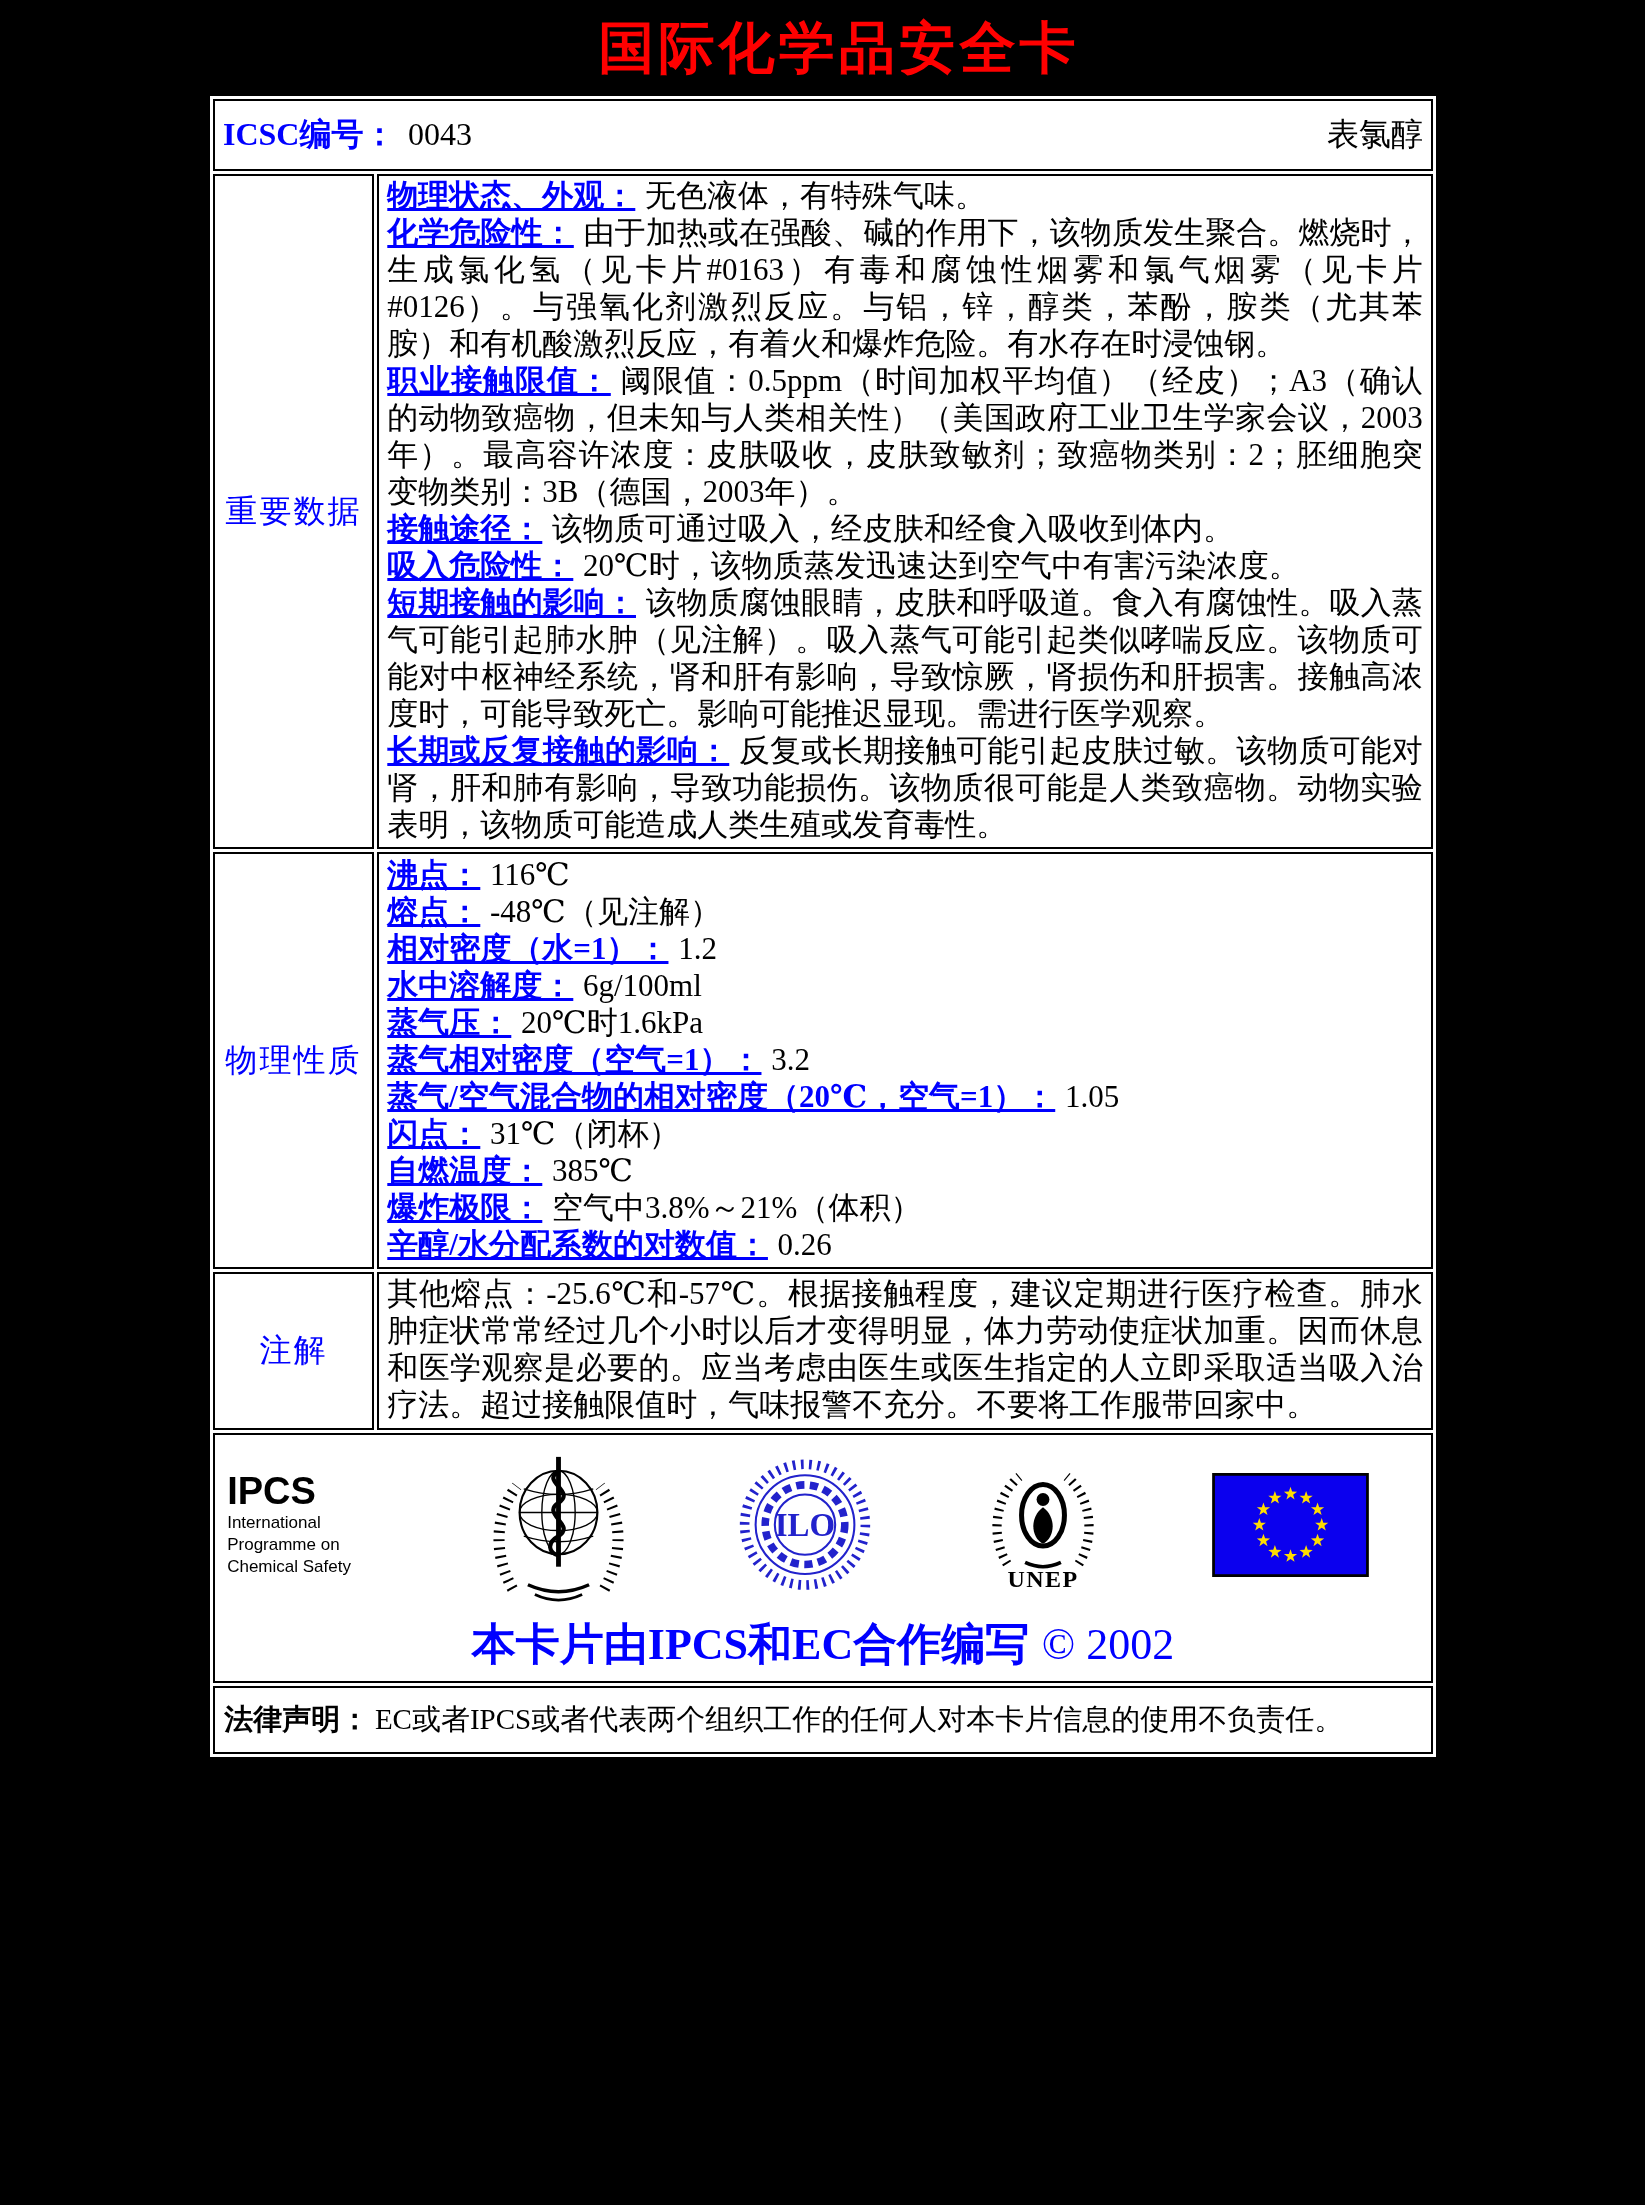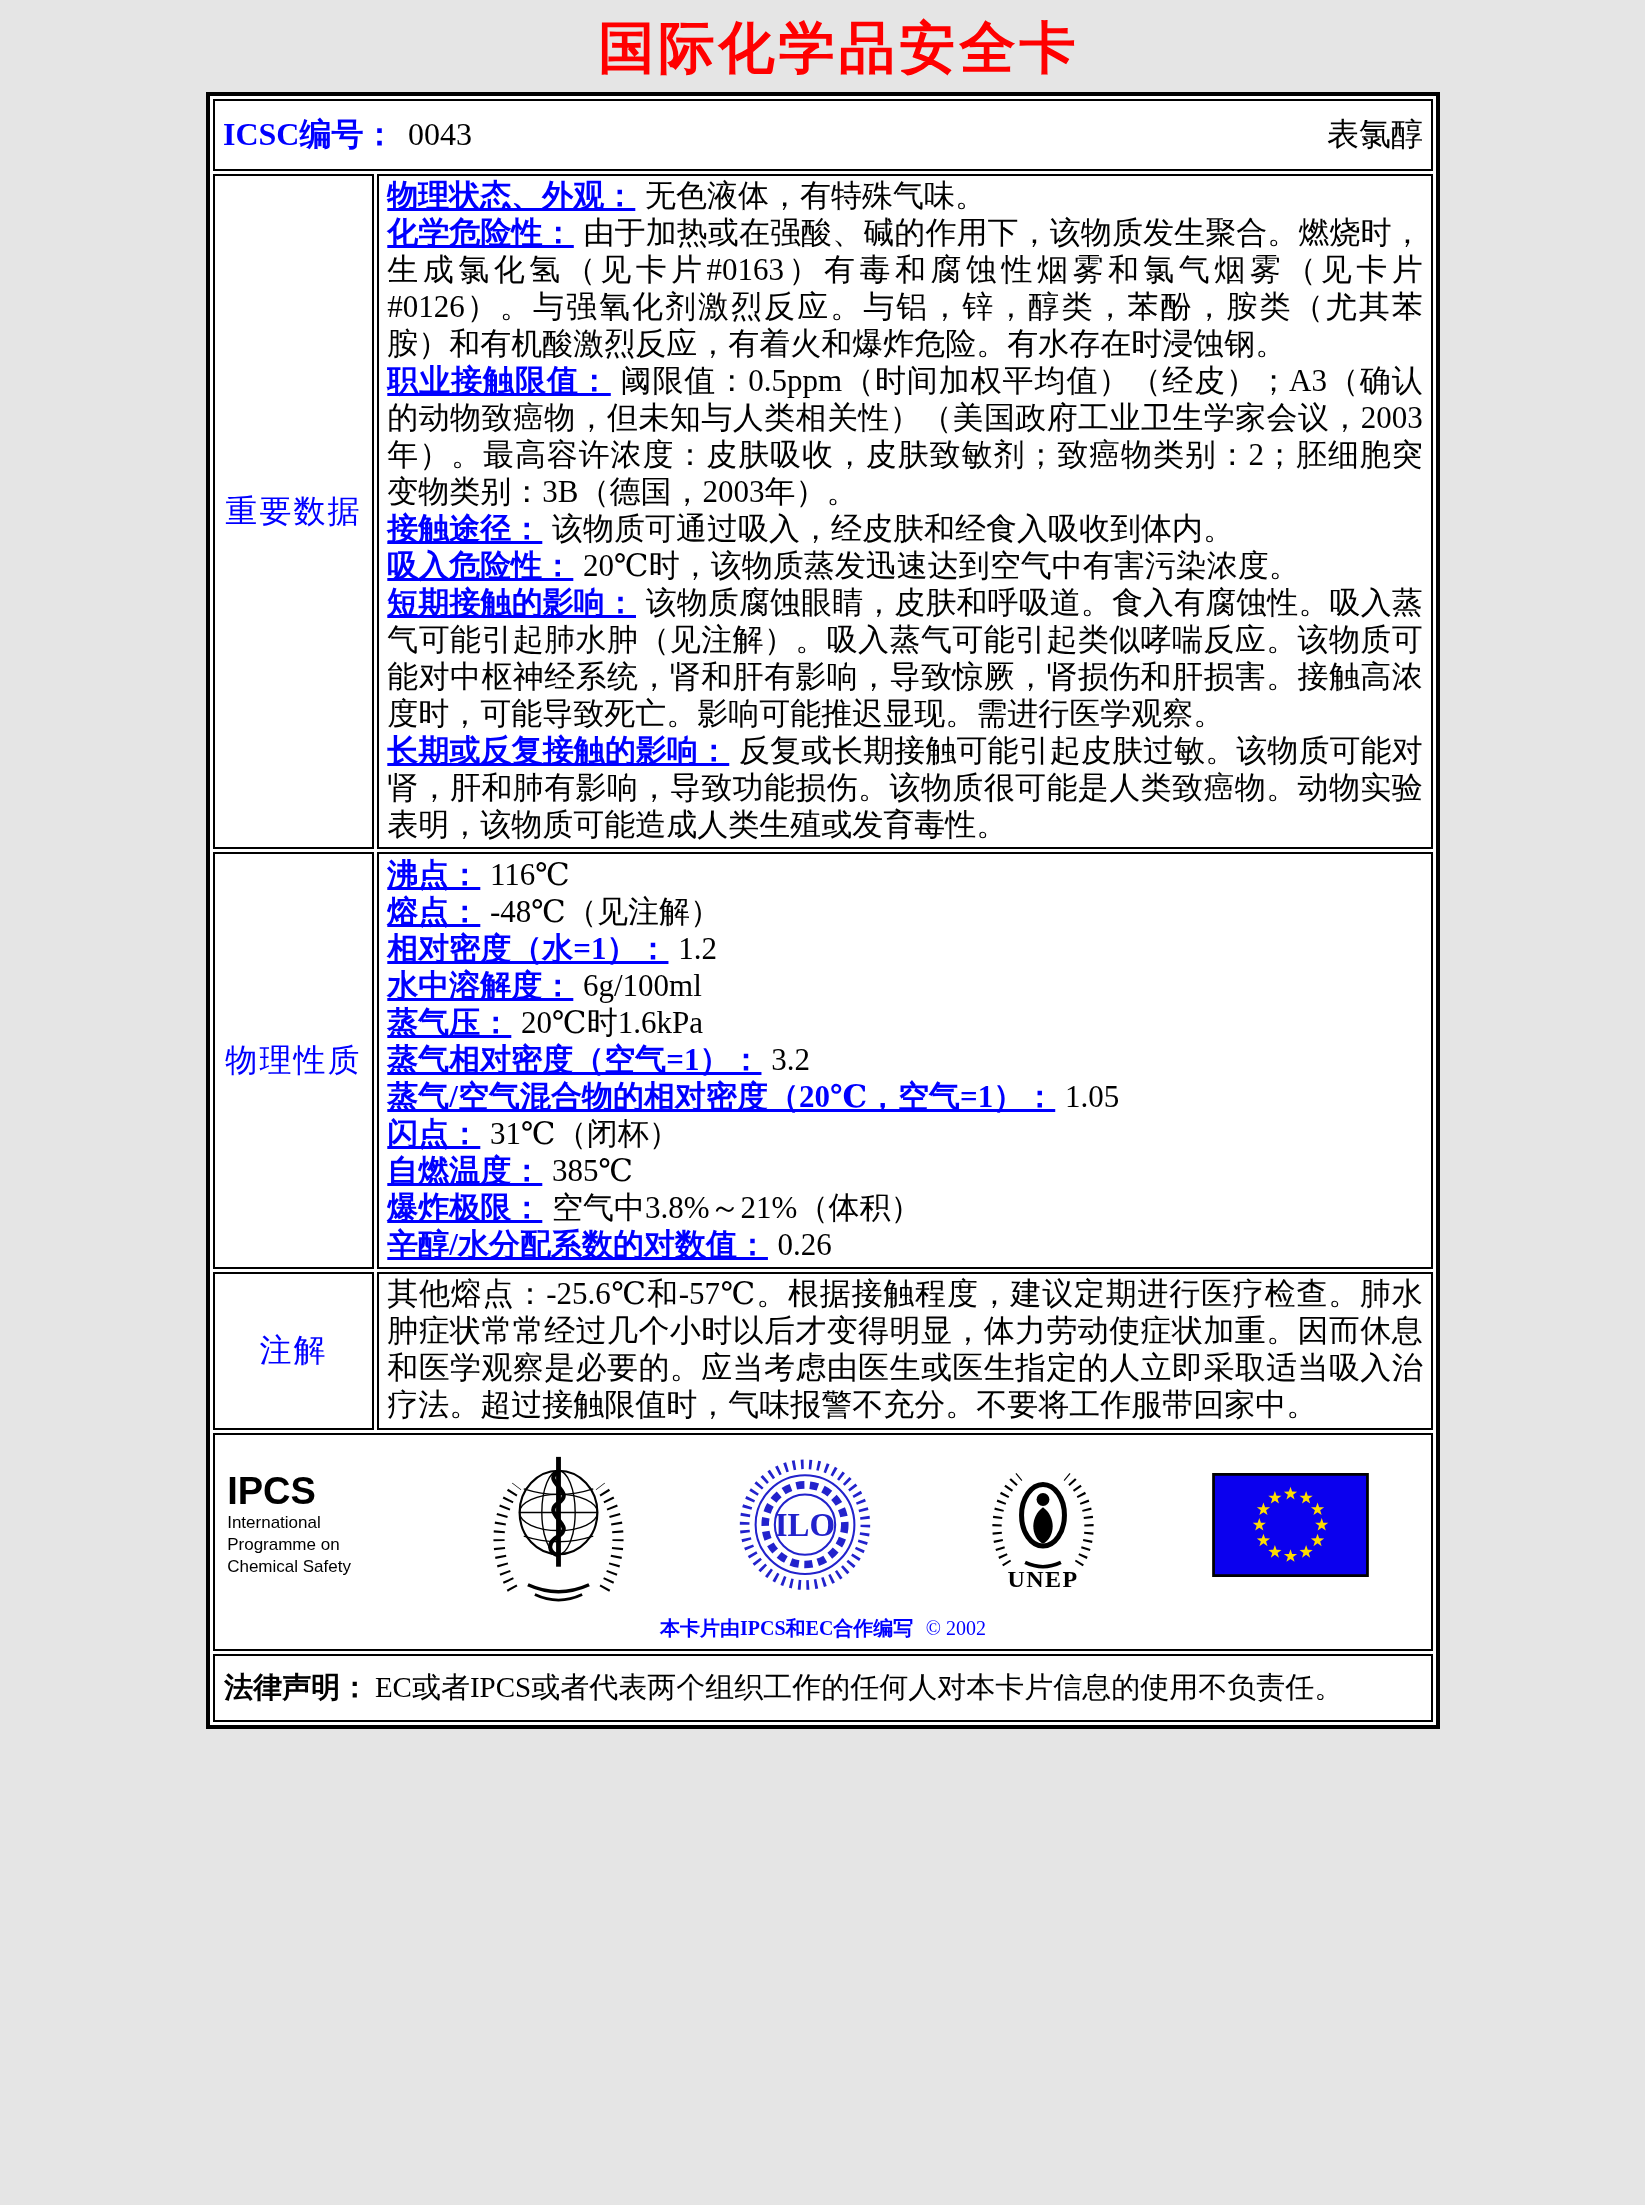--- a/index.html
+++ b/index.html
@@ -1,16 +1,16 @@
 <!DOCTYPE html>
 <html style="font-size:11px"><head>
 <meta charset="utf-8">
 <style>
   html,body{margin:0;padding:0;background:#ffffff;}
-  .page{position:relative;width:1645px;height:2205px;background:#e5e5e5;
+  .page{position:relative;width:1645px;height:2205px;background:#000000;
         font-family:"Liberation Serif","DejaVu Serif",serif;color:#000;overflow:hidden;}
   .page-title{position:absolute;top:11px;left:206px;width:1266px;margin:0;text-align:center;
         font-size:56px;font-weight:bold;color:#FF0000;letter-spacing:4.2px;}
   table.card{position:absolute;left:206px;top:92px;width:1234px;table-layout:fixed;
         border:4.2px solid #000;border-collapse:separate;border-spacing:3.5px;background:#fff;}
   td{border:2.1px solid #000;vertical-align:top;background:#fff;}
   col.label-col{width:161px;}
   .label-cell{text-align:center;vertical-align:middle;color:#0000FF;font-weight:normal;
         font-size:32px;letter-spacing:2.1px;padding:2.8px 1.4px;}
   .header-inner{display:flex;justify-content:space-between;align-items:center;
@@ -25,21 +25,21 @@
   .footer-inner{padding:8.3px 7px 5.6px 7px;}
   .logos-row{display:flex;align-items:center;height:163px;}
   .ipcs-block{flex:0 0 208px;font-family:"Liberation Sans","DejaVu Sans",sans-serif;
         align-self:center;padding-left:4.2px;}
   .ipcs-acronym{font-size:38px;font-weight:bold;line-height:1.05;}
   .ipcs-line{font-size:17px;line-height:1.3;}
   .logo-spread{flex:1;display:flex;justify-content:space-around;align-items:center;}
   .logo-box{display:flex;flex-direction:column;align-items:center;}
   .unep-word{font-size:24px;font-weight:bold;letter-spacing:1.4px;margin-top:-5.6px;
         font-family:"Liberation Serif",serif;}
-  .caption{text-align:center;font-size:20px;margin-top:8.3px;color:#0000FF;font-weight:bold;}
+  .caption{text-align:center;font-size:44px;margin-top:8.3px;color:#0000FF;font-weight:bold;}
   .copyright{margin-left:12.5px;font-weight:normal;}
   .legal-inner{padding:12.5px 8.3px;font-size:29px;line-height:1.3;text-align:left;}
   .legal-label{font-weight:bold;margin-right:5.6px;}
   svg text{font-family:"Liberation Serif",serif;}
 </style>
 </head>
 <body>
 
 <div class="page">
 

